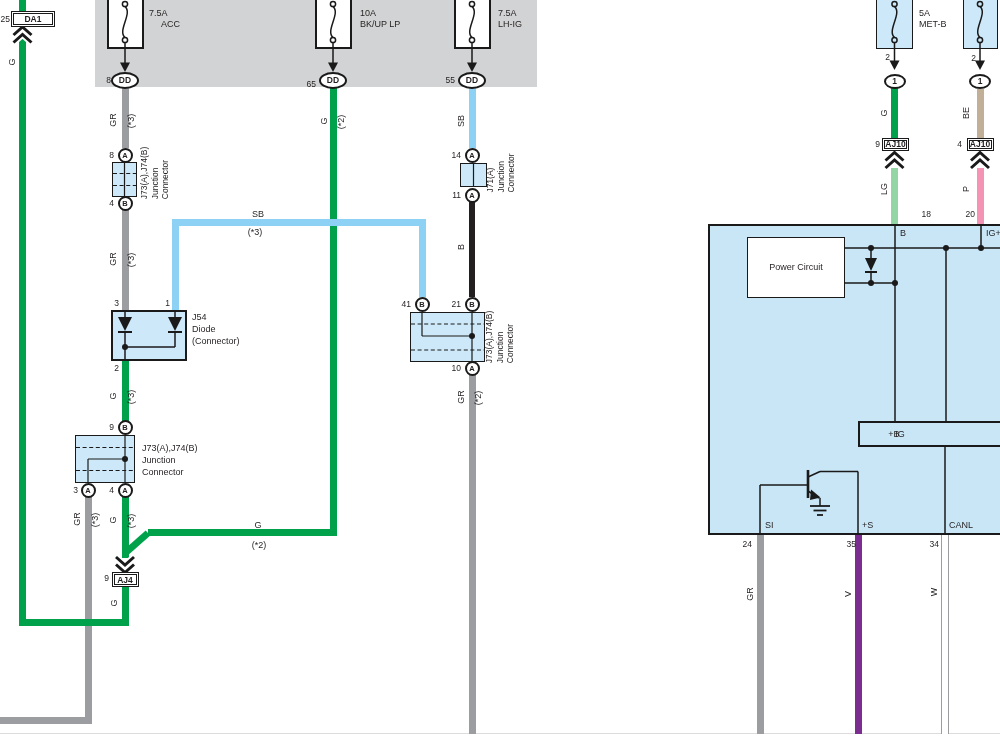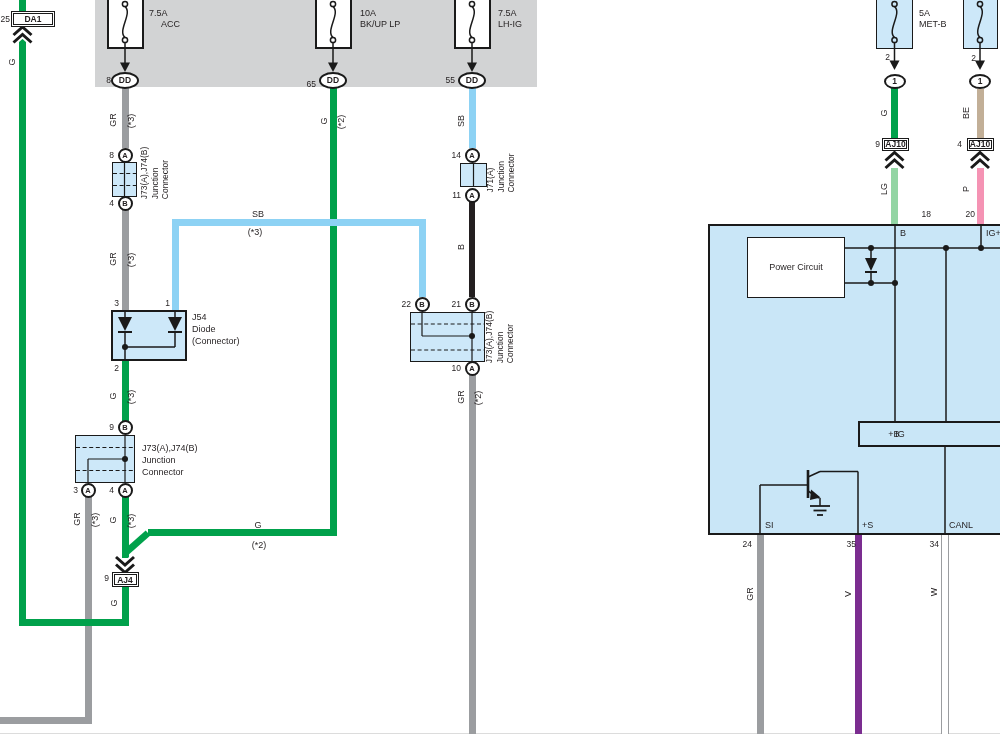--- a/index.html
+++ b/index.html
@@ -298,21 +298,21 @@
   <div class="rlbl" style="left:114px;top:155px">8</div>
   <div class="rlbl" style="left:114px;top:203px">4</div>
   <div class="rlbl" style="left:461px;top:155px">14</div>
   <div class="rlbl" style="left:461px;top:195px">11</div>
   <div class="rlbl" style="left:119px;top:303px">3</div>
   <div class="rlbl" style="left:170px;top:303px">1</div>
   <div class="rlbl" style="left:119px;top:368px">2</div>
   <div class="rlbl" style="left:114px;top:427px">9</div>
   <div class="rlbl" style="left:78px;top:490px">3</div>
   <div class="rlbl" style="left:114px;top:490px">4</div>
-  <div class="rlbl" style="left:411px;top:304px">22</div>
+  <div class="rlbl" style="left:411px;top:304px">41</div>
   <div class="rlbl" style="left:461px;top:304px">21</div>
   <div class="rlbl" style="left:461px;top:368px">10</div>
   <div class="rlbl" style="left:109px;top:578px">9</div>
   <div class="rlbl" style="left:880px;top:144px">9</div>
   <div class="rlbl" style="left:962px;top:144px">4</div>
   <div class="rlbl" style="left:931px;top:214px">18</div>
   <div class="rlbl" style="left:975px;top:214px">20</div>
   <div class="rlbl" style="left:752px;top:544px">24</div>
   <div class="rlbl" style="left:856px;top:544px">35</div>
   <div class="rlbl" style="left:939px;top:544px">34</div>

